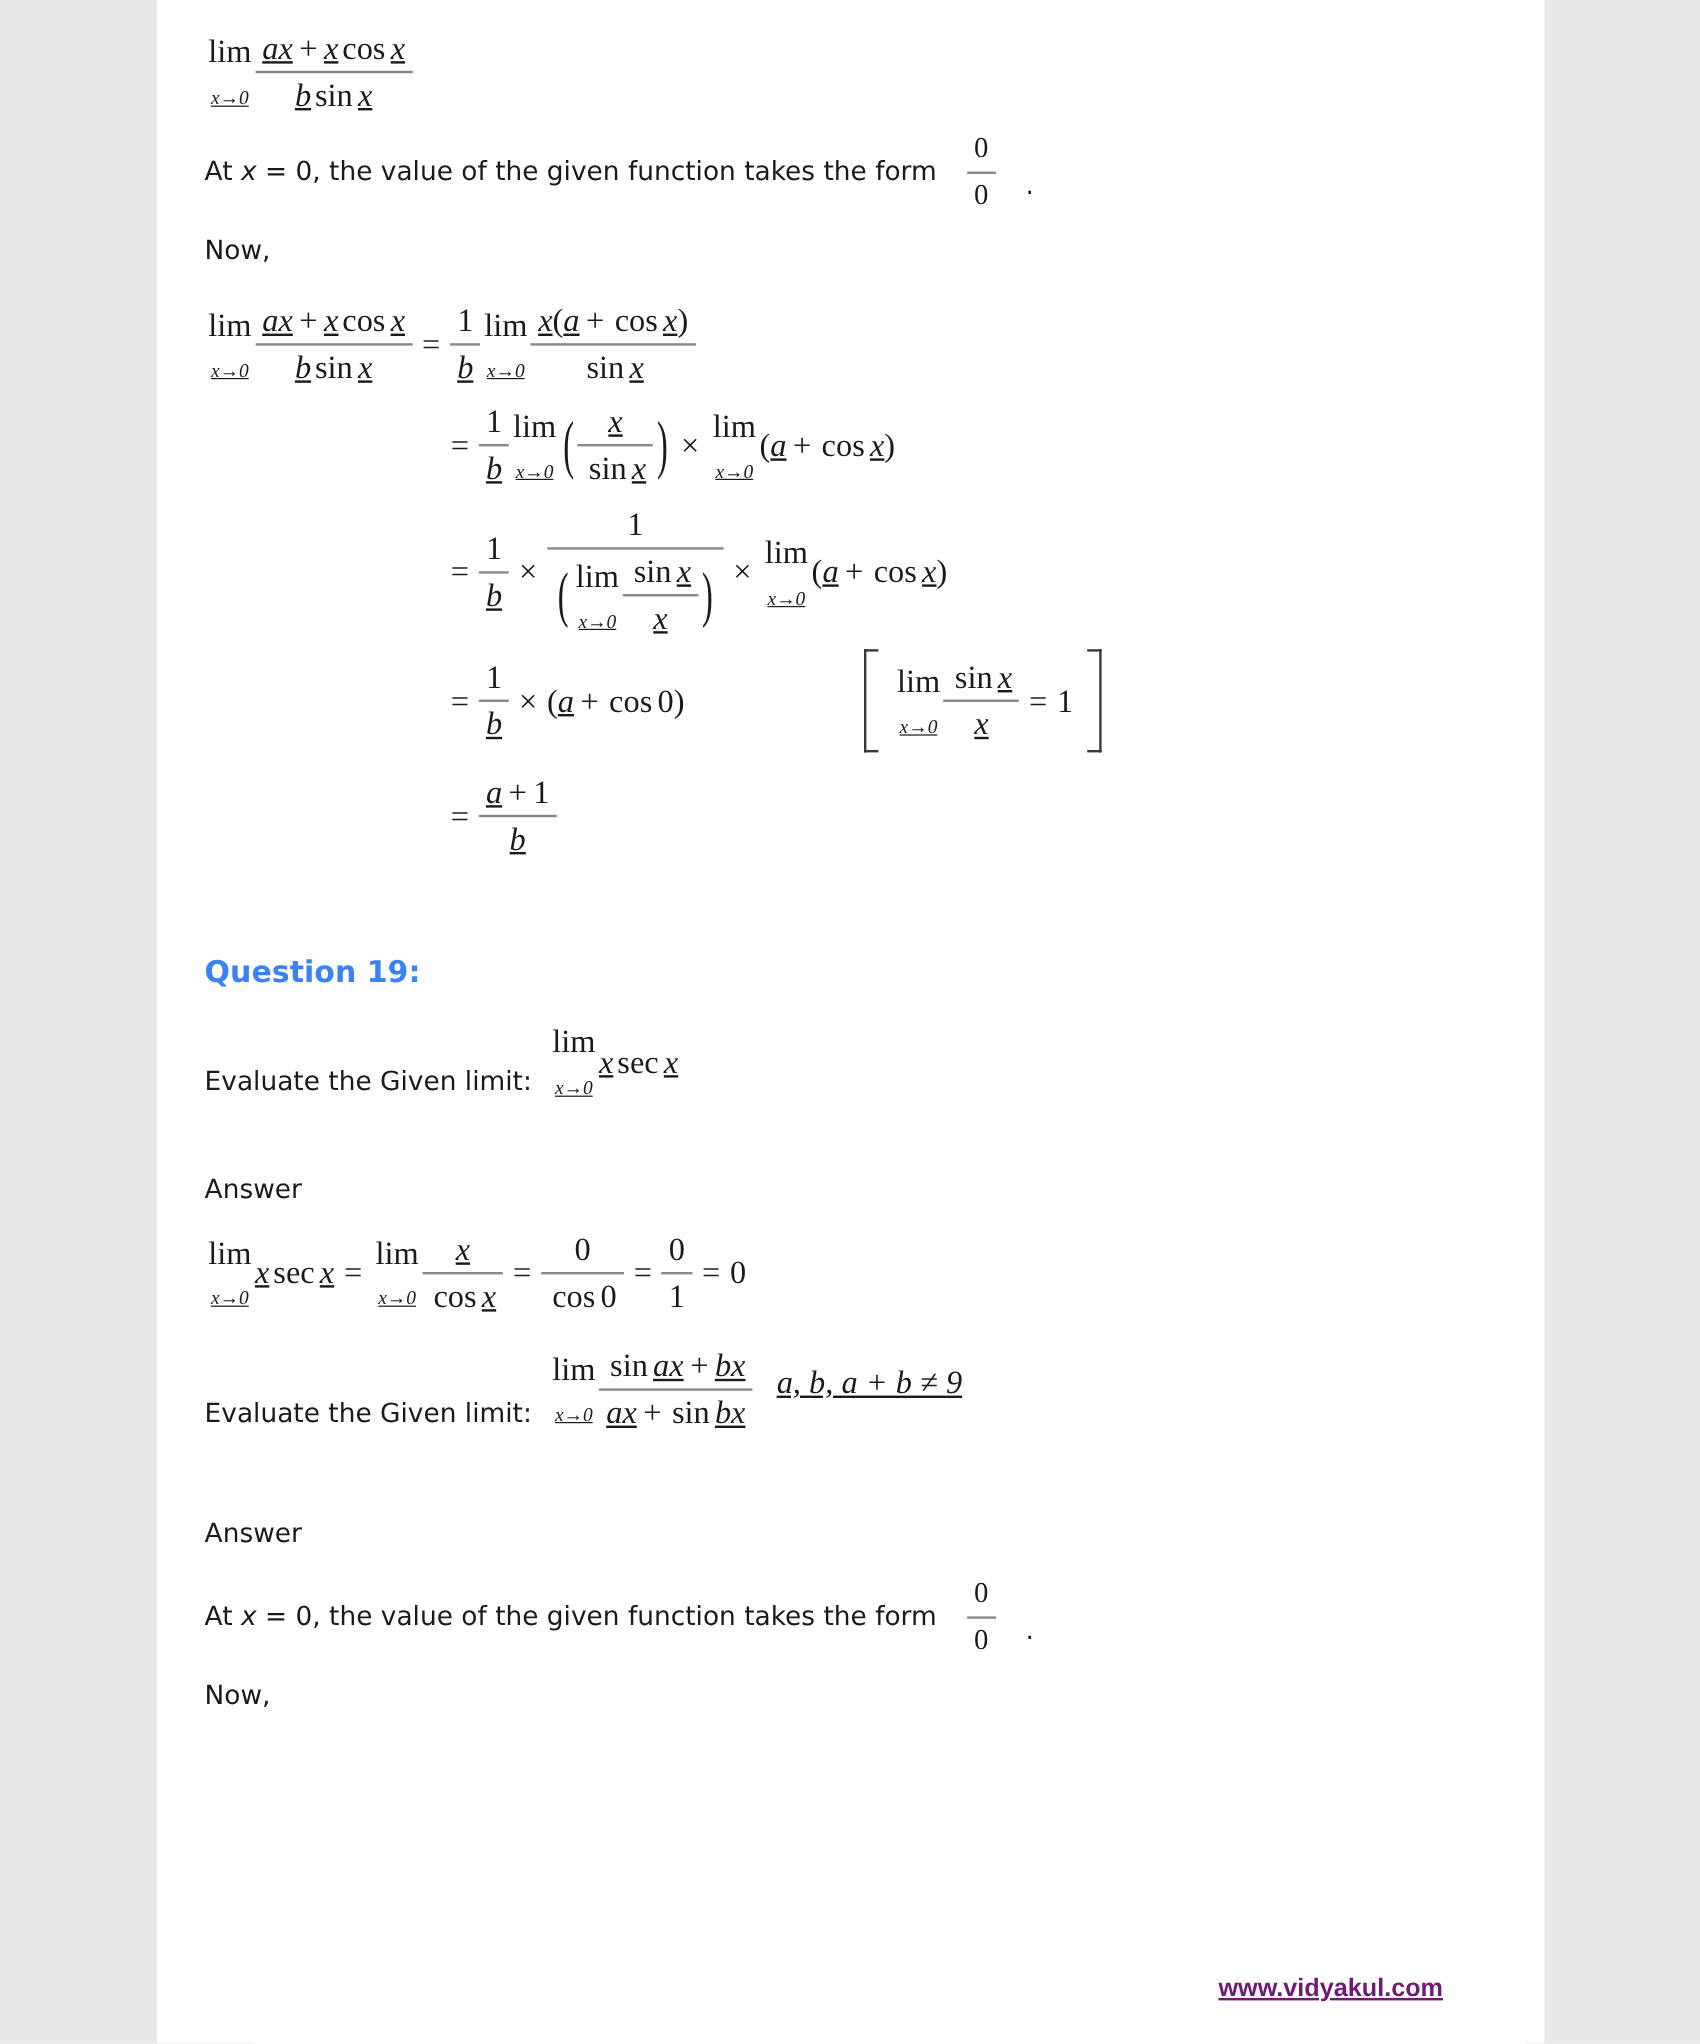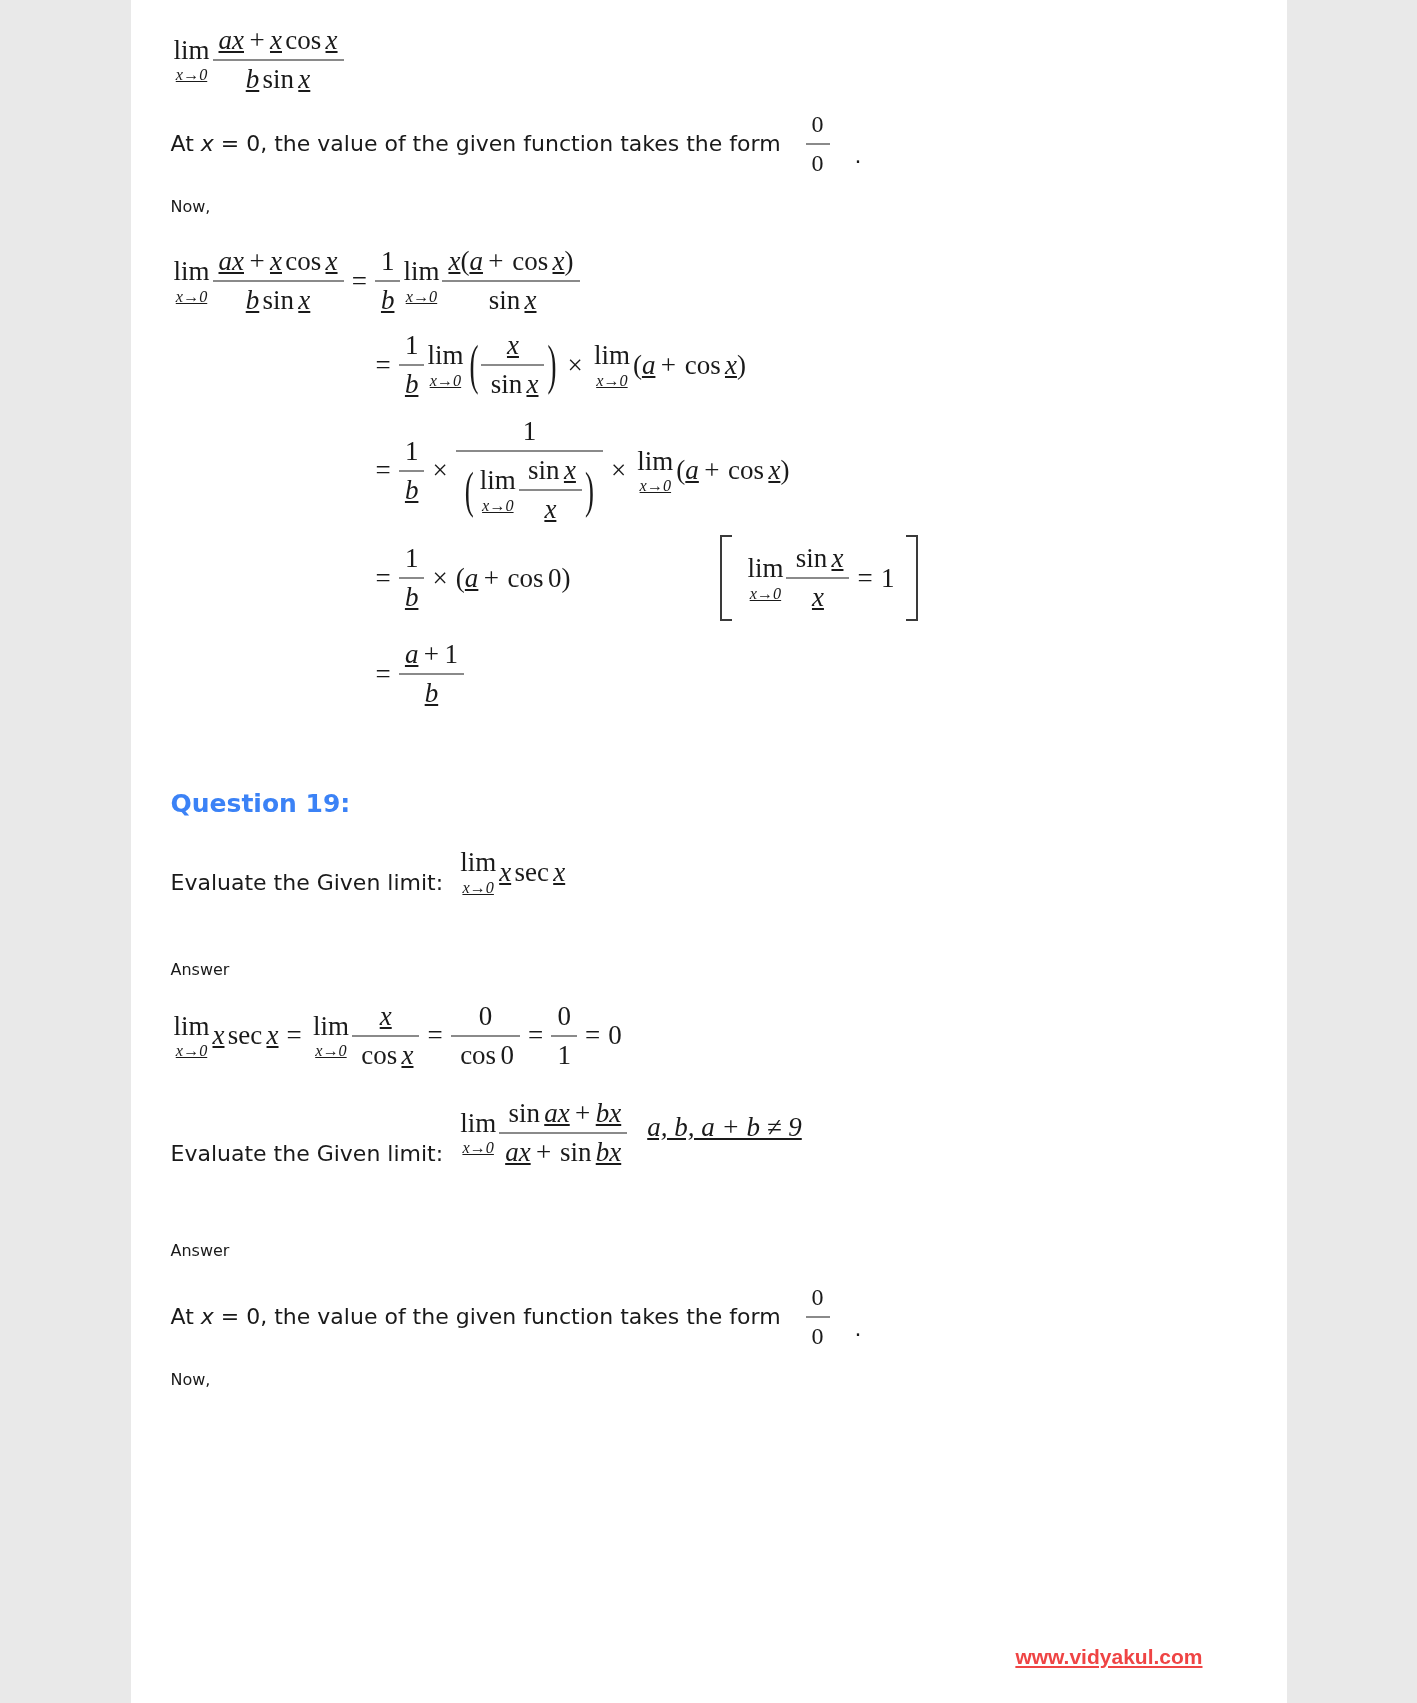--- a/index.html
+++ b/index.html
@@ -7,38 +7,38 @@
     position:relative; width:1156px; height:1703px; background:#ffffff;
     font-family:"DejaVu Sans", sans-serif; color:#1a1a1a; overflow:hidden;
     margin:0 auto;
   }
   .content { padding:25px 0 0 40px; }
 
   
   .sentence { font-size:22px; line-height:1.3; }
   .stext i { font-style:italic; }
   .qhead { margin:0; font-size:25px; font-weight:bold; color:#3b82f6; }
-  .plabel { margin:0; font-size:16px; }
+  .plabel { margin:0; font-size:22px; }
 
   
   .math { font-family:"Liberation Serif", serif; font-size:27px; color:#1a1a1a; }
   .mrow { display:flex; align-items:center; width:max-content; }
   .mi { font-style:italic;text-decoration:underline; }
   .mr { font-style:normal; }
   .fn { font-style:normal; margin:0 0.16em 0 0.12em; }
   .op { margin:0 0.2em; }
   .mo { margin:0 0.3em; }
   .texp { display:inline-block; white-space:nowrap; }
 
   .frac { display:inline-flex; flex-direction:column; text-align:center; vertical-align:middle; }
   .frac .num { border-bottom:2px solid #8a8a8a; padding:0 6px 3px; white-space:nowrap; }
   .frac .den { padding:3px 6px 0; white-space:nowrap; }
 
   .lim { display:inline-flex; flex-direction:column; align-items:center; line-height:1.05; margin:0 3px; }
-  .lim .limsub { font-size:0.6em; margin-top:3px;text-align:right; }
+  .lim .limsub { font-size:0.6em; margin-top:16px;text-align:right; }
 
   .bigp { display:inline-block; transform:scaleY(2.0); transform-origin:center; font-weight:300; margin:0 3px; }
   .bigp.p19 { transform:scaleY(1.9); }
 
   .innerrow { display:inline-flex; align-items:center; }
 
   
   .note { display:inline-flex; align-items:stretch; margin-left:150px; }
   .sqb { width:10px; border:2px solid #3a3a3a; }
   .sqb.l { border-right:none; }
@@ -63,21 +63,21 @@
   .h20 { margin-top:72px; }
   .prompt20 { margin-top:25px; }
   .constraint { align-self:center; margin-left:6px; margin-bottom:10px; }
   .ans2 { margin-top:75px; }
   .stmt2 { margin-top:22px; }
   .now2 { margin-top:18px; }
 
   .footer-link {
     position:absolute; right:84px; top:1645px;
     font-family:"Liberation Sans", sans-serif; font-size:21px; font-weight:bold;
-    color:#ef4444; text-decoration:underline; cursor:pointer;
+    color:#701a75; text-decoration:underline; cursor:pointer;
   }
 </style>
 </head>
 <body>
 
 <div class="page">
   <div class="content">
 
     <div class="math mrow">
       <span class="lim">

